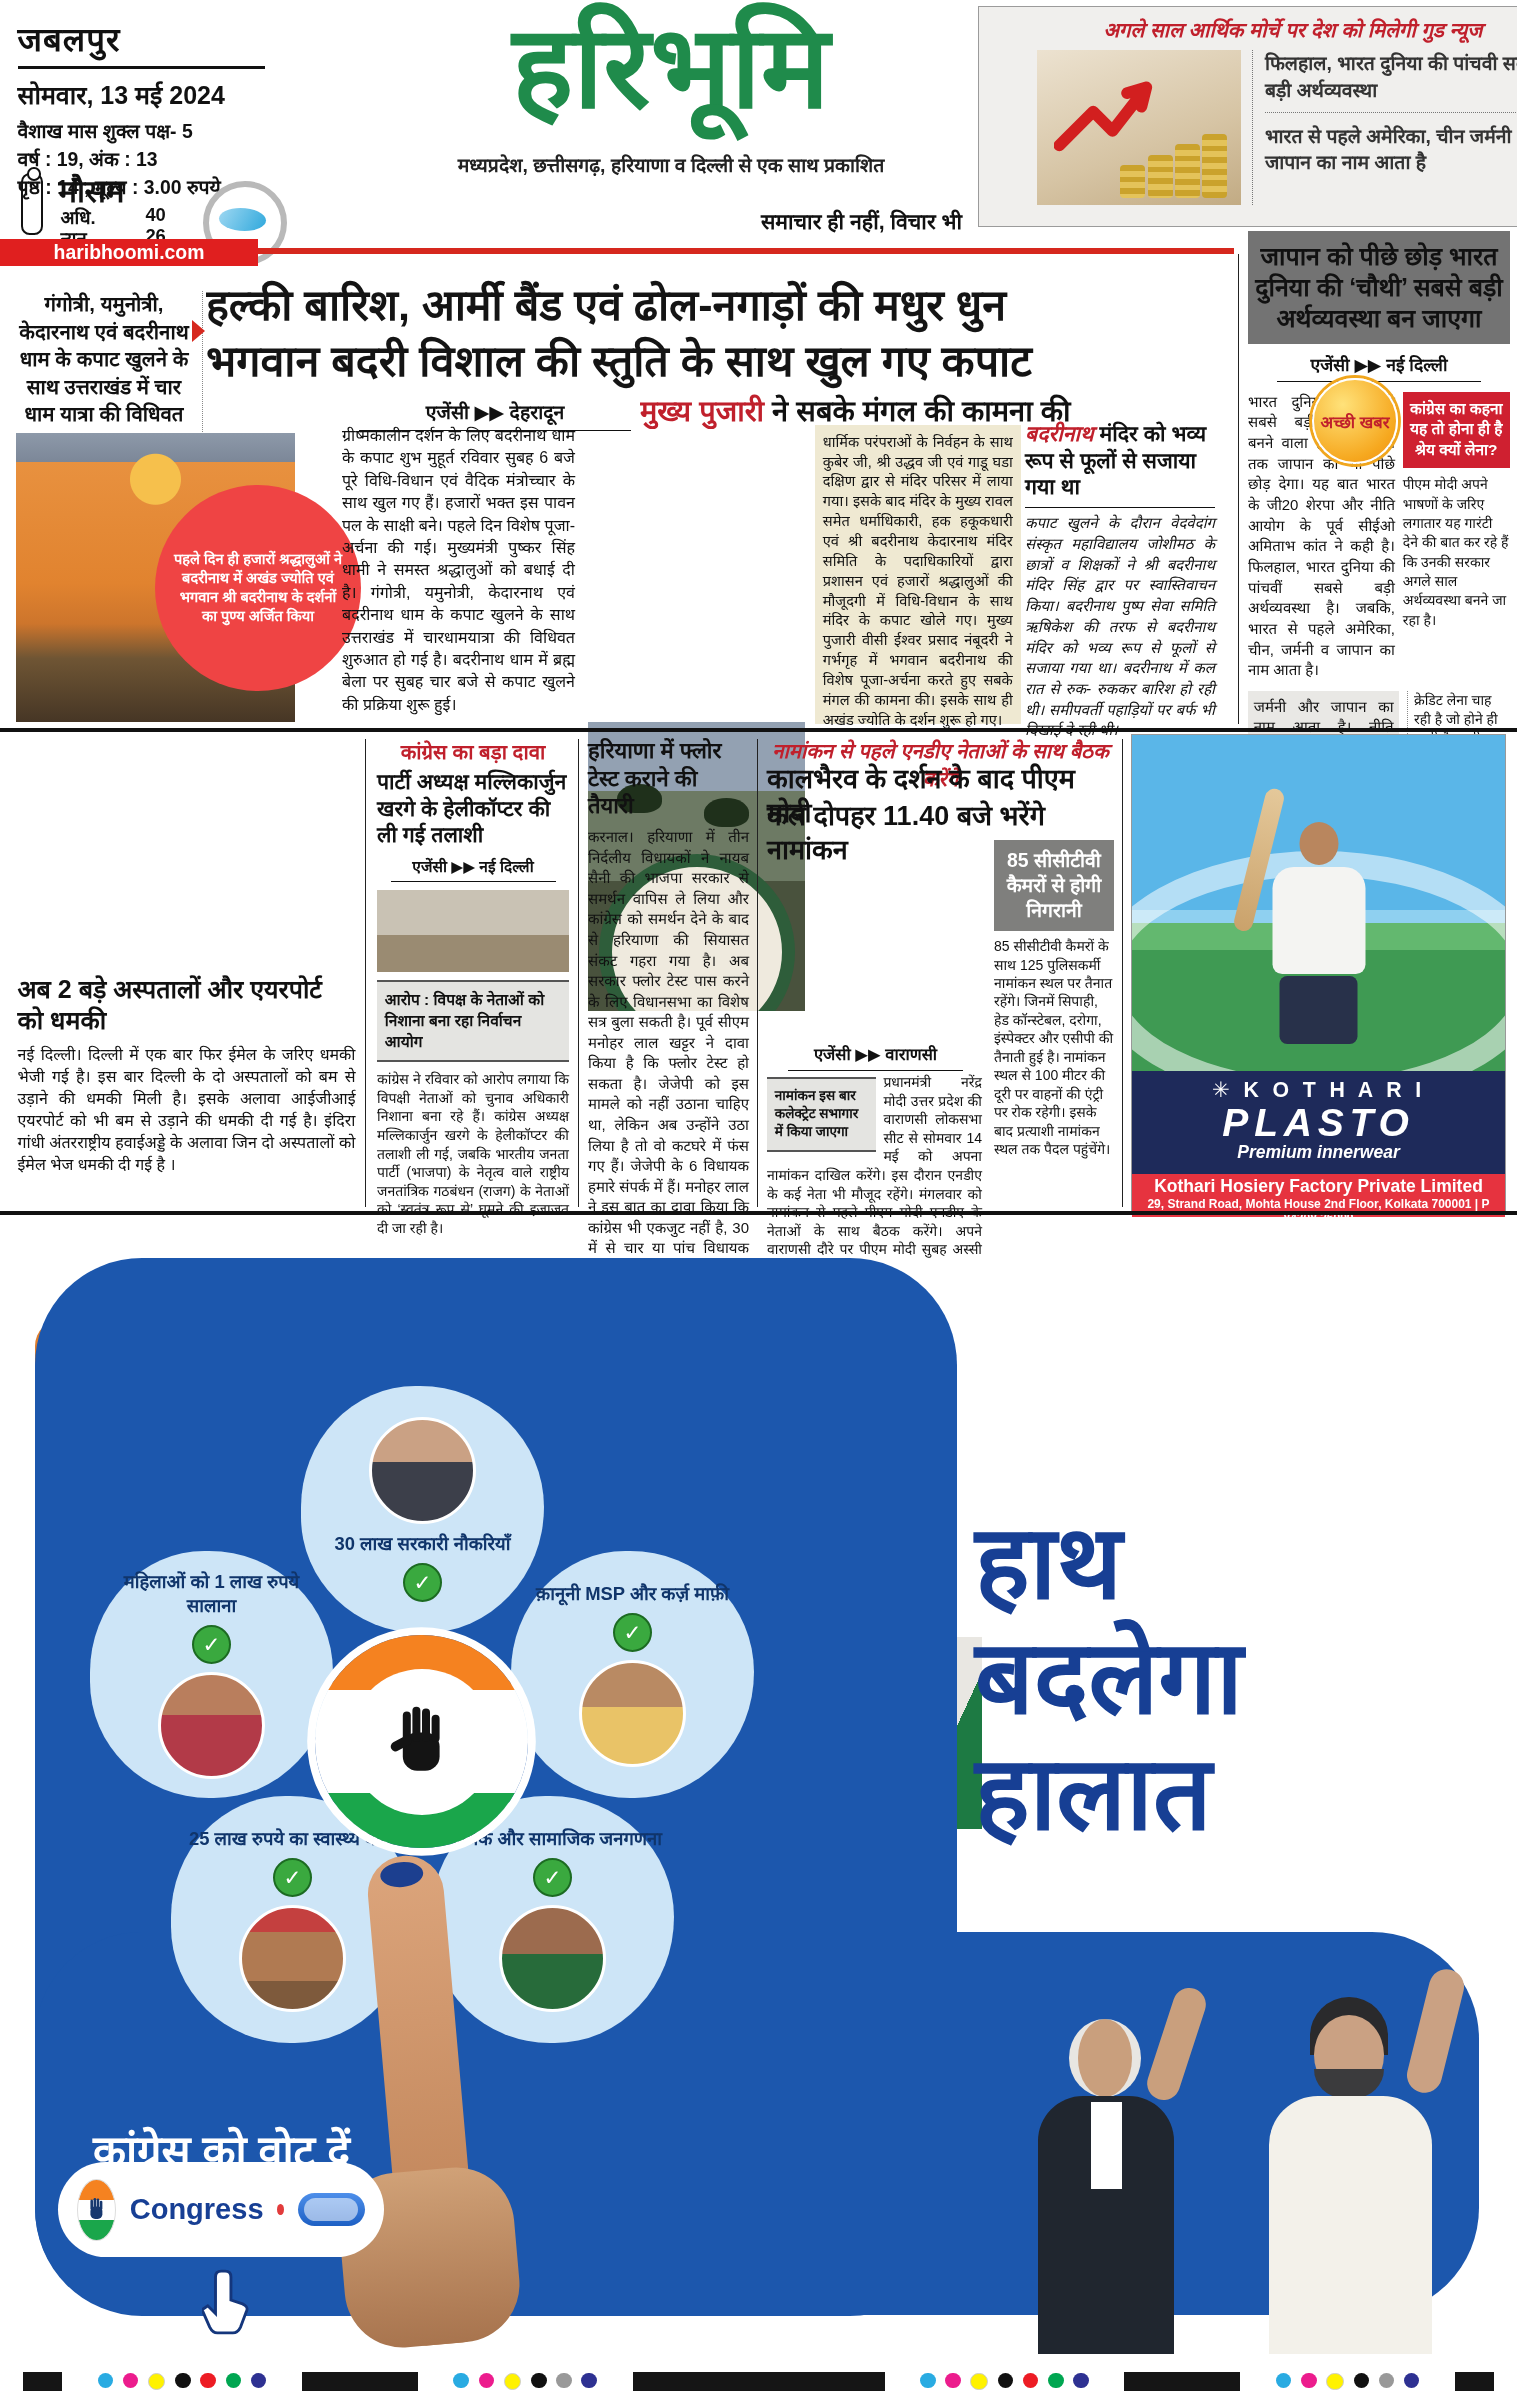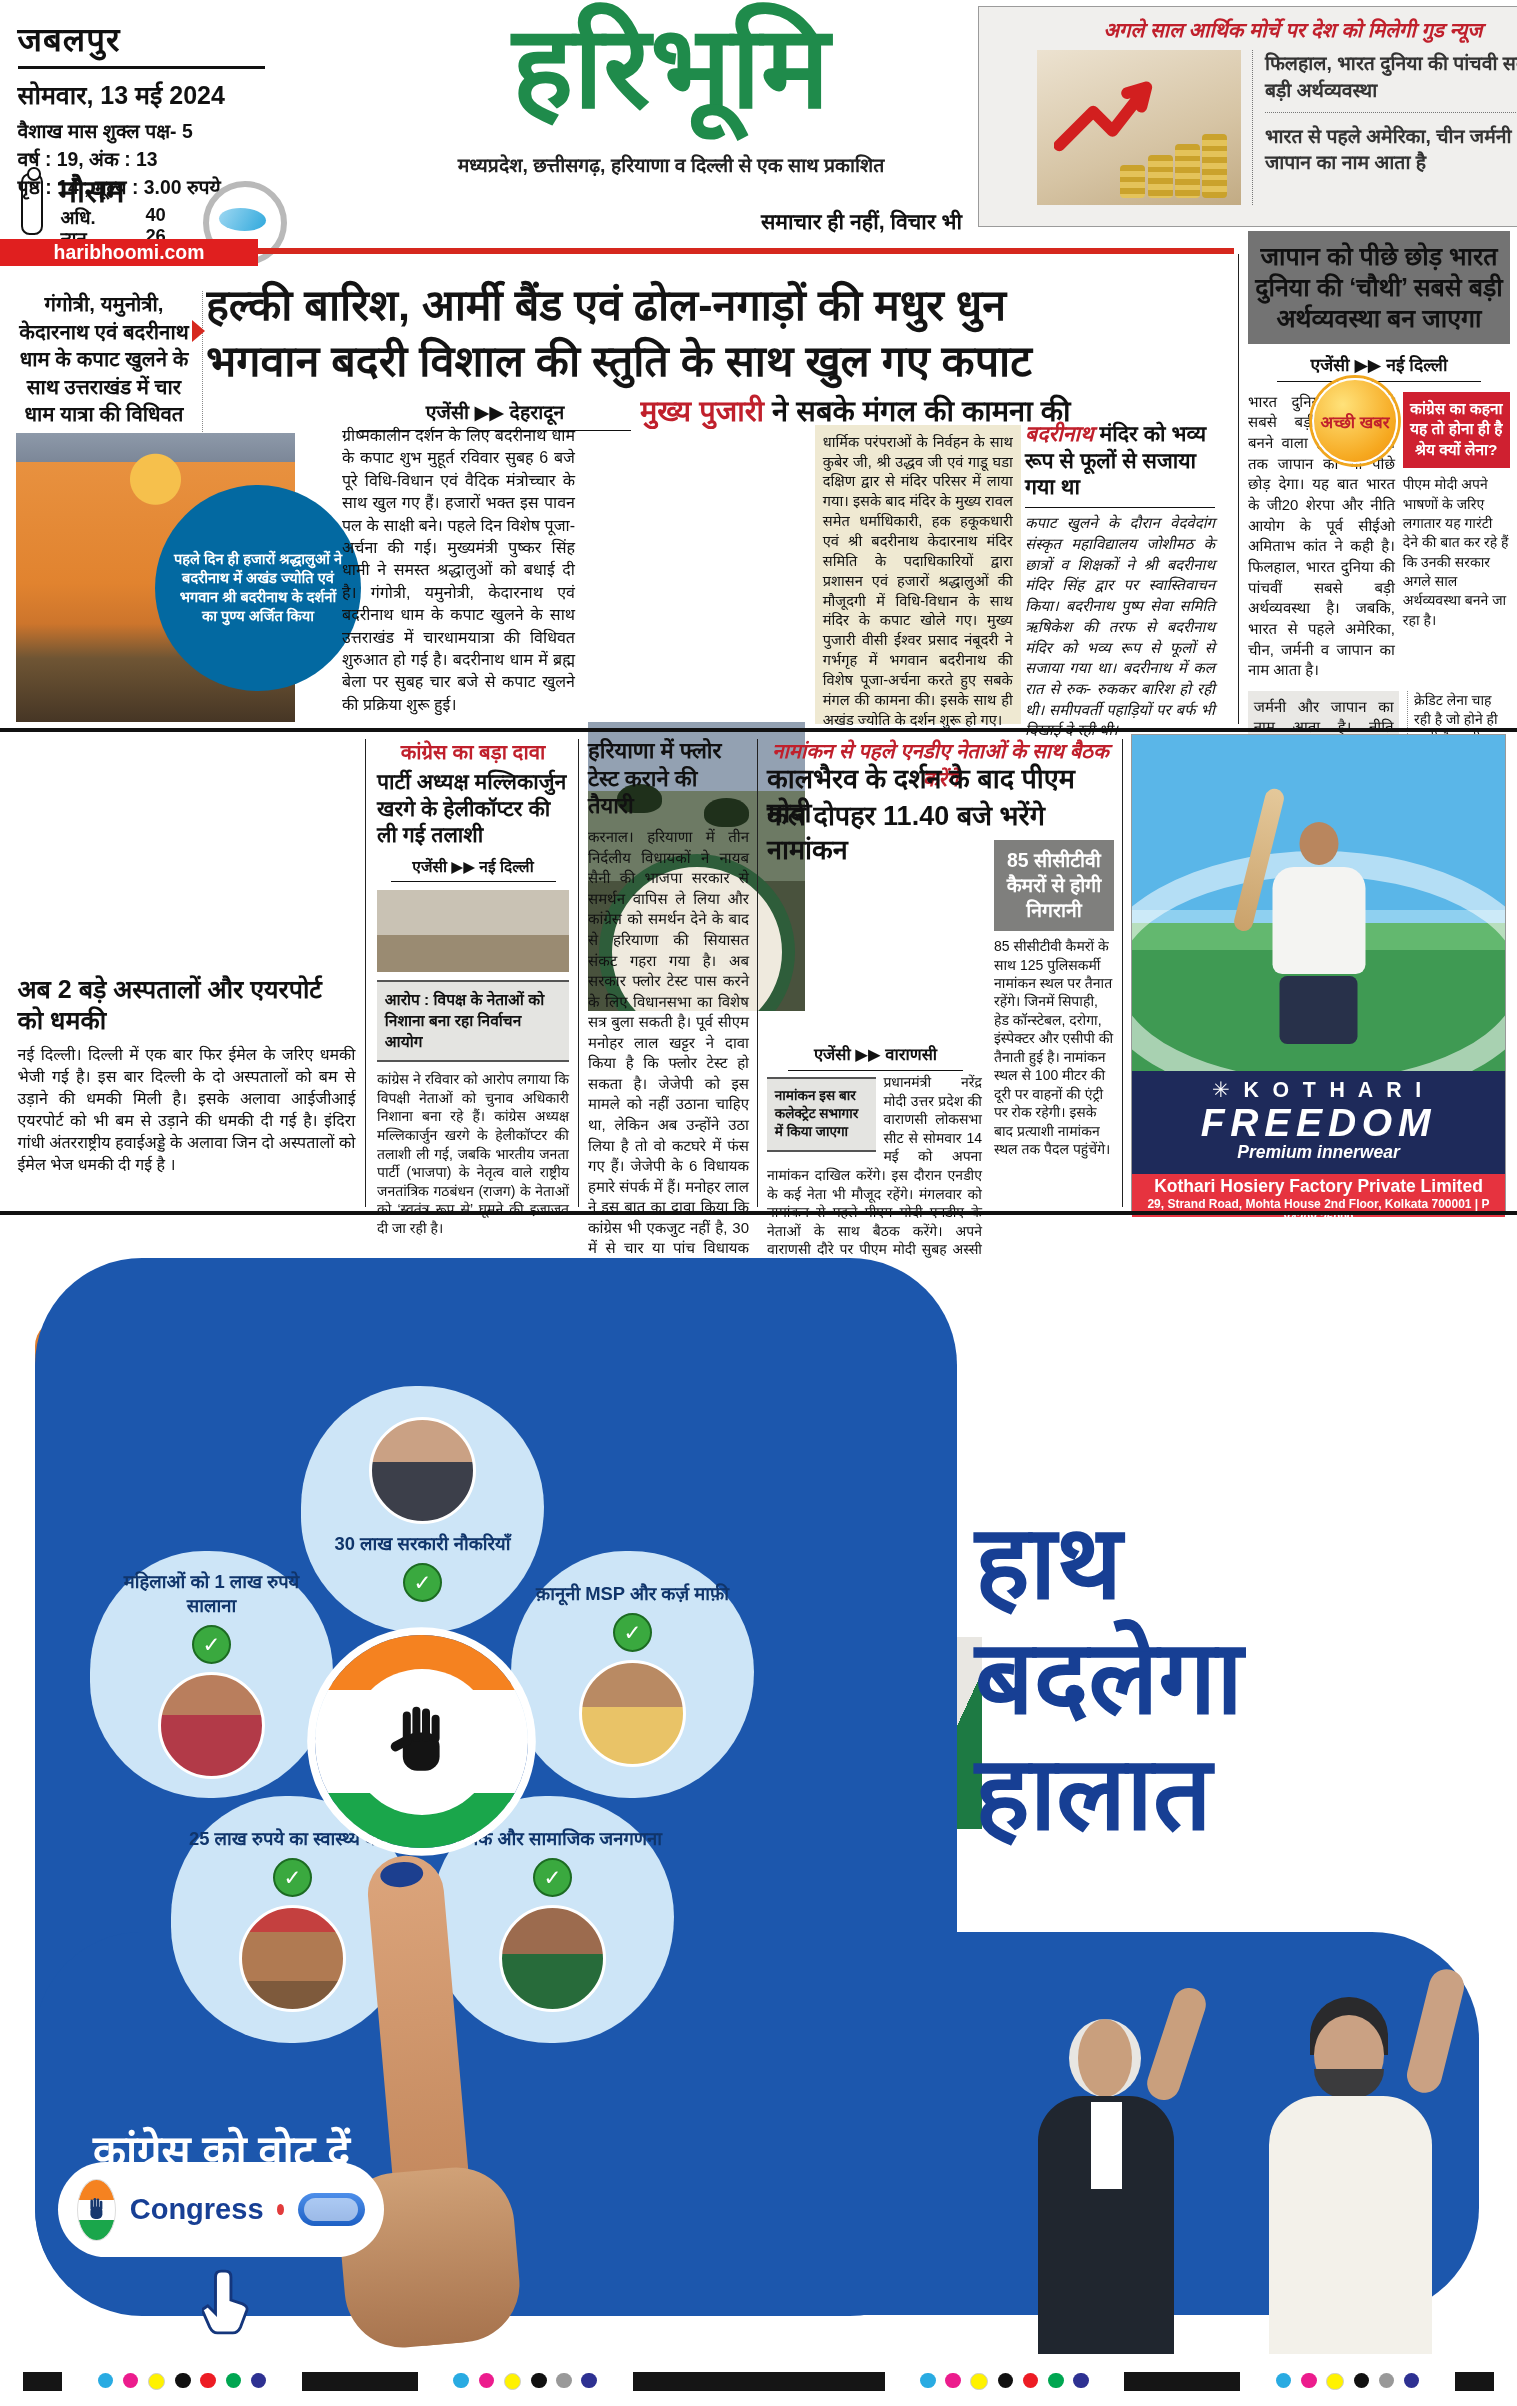--- a/index.html
+++ b/index.html
@@ -38,21 +38,21 @@
          font-weight:bold;font-size:16.5px;display:flex;align-items:center;justify-content:center;text-align:center;
          border:2.9px solid #fff;box-shadow:0 0 0 2.9px #f0a61e;}
   
   .standfirst{font-size:20.4px;font-weight:bold;text-align:center;line-height:1.35;border-right:1.9px dotted #888;padding-right:9.7px;}
   .mainh{font-size:43px;font-weight:900;color:#141414;}
   .subhead{font-size:29px;font-weight:bold;}
   .photo{position:relative;overflow:hidden;}
   .temple{background:
       radial-gradient(circle at 50% 16%,#f6c04c 0 25px,transparent 26px),
       linear-gradient(180deg,#8d99a9 0%,#7c8798 10%,#e8913f 10%,#e1832f 52%,#cd752c 66%,#6f5534 78%,#463625 100%);}
-  .redcircle{border-radius:50%;background:#0369a1;color:#fff;font-weight:bold;font-size:14.6px;line-height:1.3;
+  .redcircle{border-radius:50%;background:#ef4444;color:#fff;font-weight:bold;font-size:14.6px;line-height:1.3;
              display:flex;align-items:center;justify-content:center;text-align:center;padding:15.5px;}
   .army{background:linear-gradient(180deg,#93a1b2 0 24%,#6d7a64 24% 55%,#49523d 55% 100%);}
   .drum{position:absolute;left:50%;transform:translateX(-50%);bottom:-39px;width:170px;height:170px;border-radius:50%;
         background:#efeade;border:13.6px solid #2e5d3a;}
   .beret{position:absolute;width:45px;height:29px;border-radius:50% 50% 40% 40%;background:#1f301b;}
   .cream{background:#efe9d2;}
   .col3head{font-size:21.3px;font-weight:bold;line-height:1.25;border-bottom:1.9px solid #111;padding-bottom:5.8px;margin-bottom:5.8px;}
   .redital{color:#c0202c;font-style:italic;}
   
   .plasto{background:radial-gradient(circle at 50% 30%,#f09a50,#e07e2d 70%,#c96a22);border-radius:27px 27px 21.3px 21.3px;
@@ -276,21 +276,21 @@
       <div class="stadium"></div>
       <div class="cricketer">
         <div class="bat"></div>
         <div class="head"></div>
         <div class="shirt"></div>
         <div class="pad"></div>
       </div>
     </div>
     <div class="kothari-navy" style="height:97px;padding-top:5.8px;">
       <div style="font-size:21.3px;letter-spacing:3.9px;font-weight:bold;">✳ K O T H A R I</div>
-      <div class="i" style="font-size:39px;font-weight:900;letter-spacing:5.8px;line-height:1;">FREEDOM</div>
+      <div class="i" style="font-size:39px;font-weight:900;letter-spacing:5.8px;line-height:1;">PLASTO</div>
       <div class="i" style="font-size:17.5px;font-weight:bold;">Premium innerwear</div>
     </div>
     <div class="kothari-red" style="height:41px;padding-top:1.9px;">
       <div style="font-size:17.5px;font-weight:bold;">Kothari Hosiery Factory Private Limited</div>
       <div style="font-size:12px;font-weight:bold;">29, Strand Road, Mohta House 2nd Floor, Kolkata 700001 | P 84208 26999</div>
     </div>
   </div>
 
   <div class="abs rule" style="left:0;top:1211px;width:1518px;height:3.9px;"></div>
 

